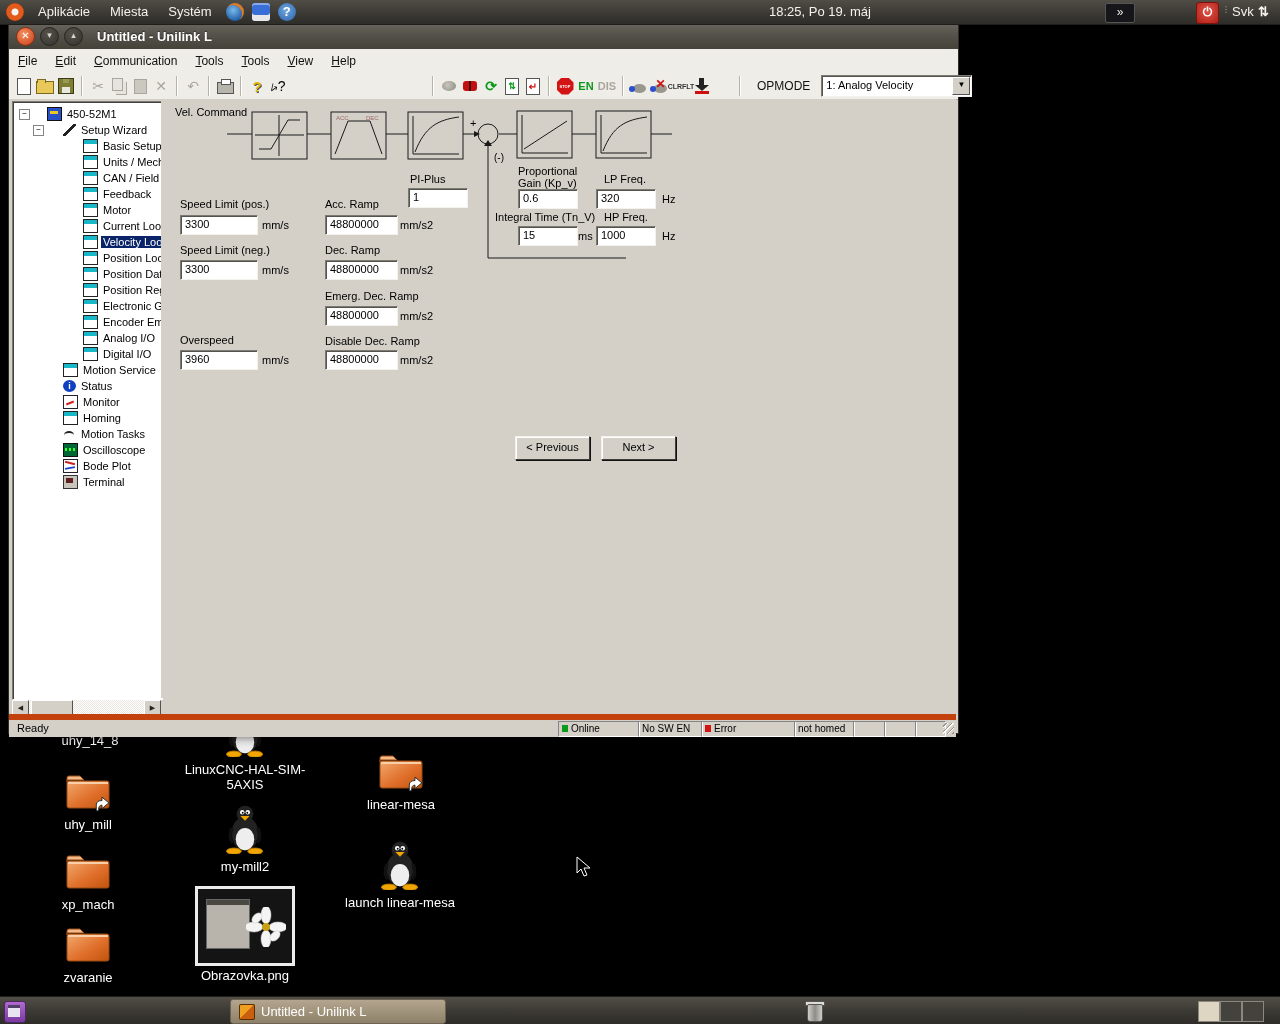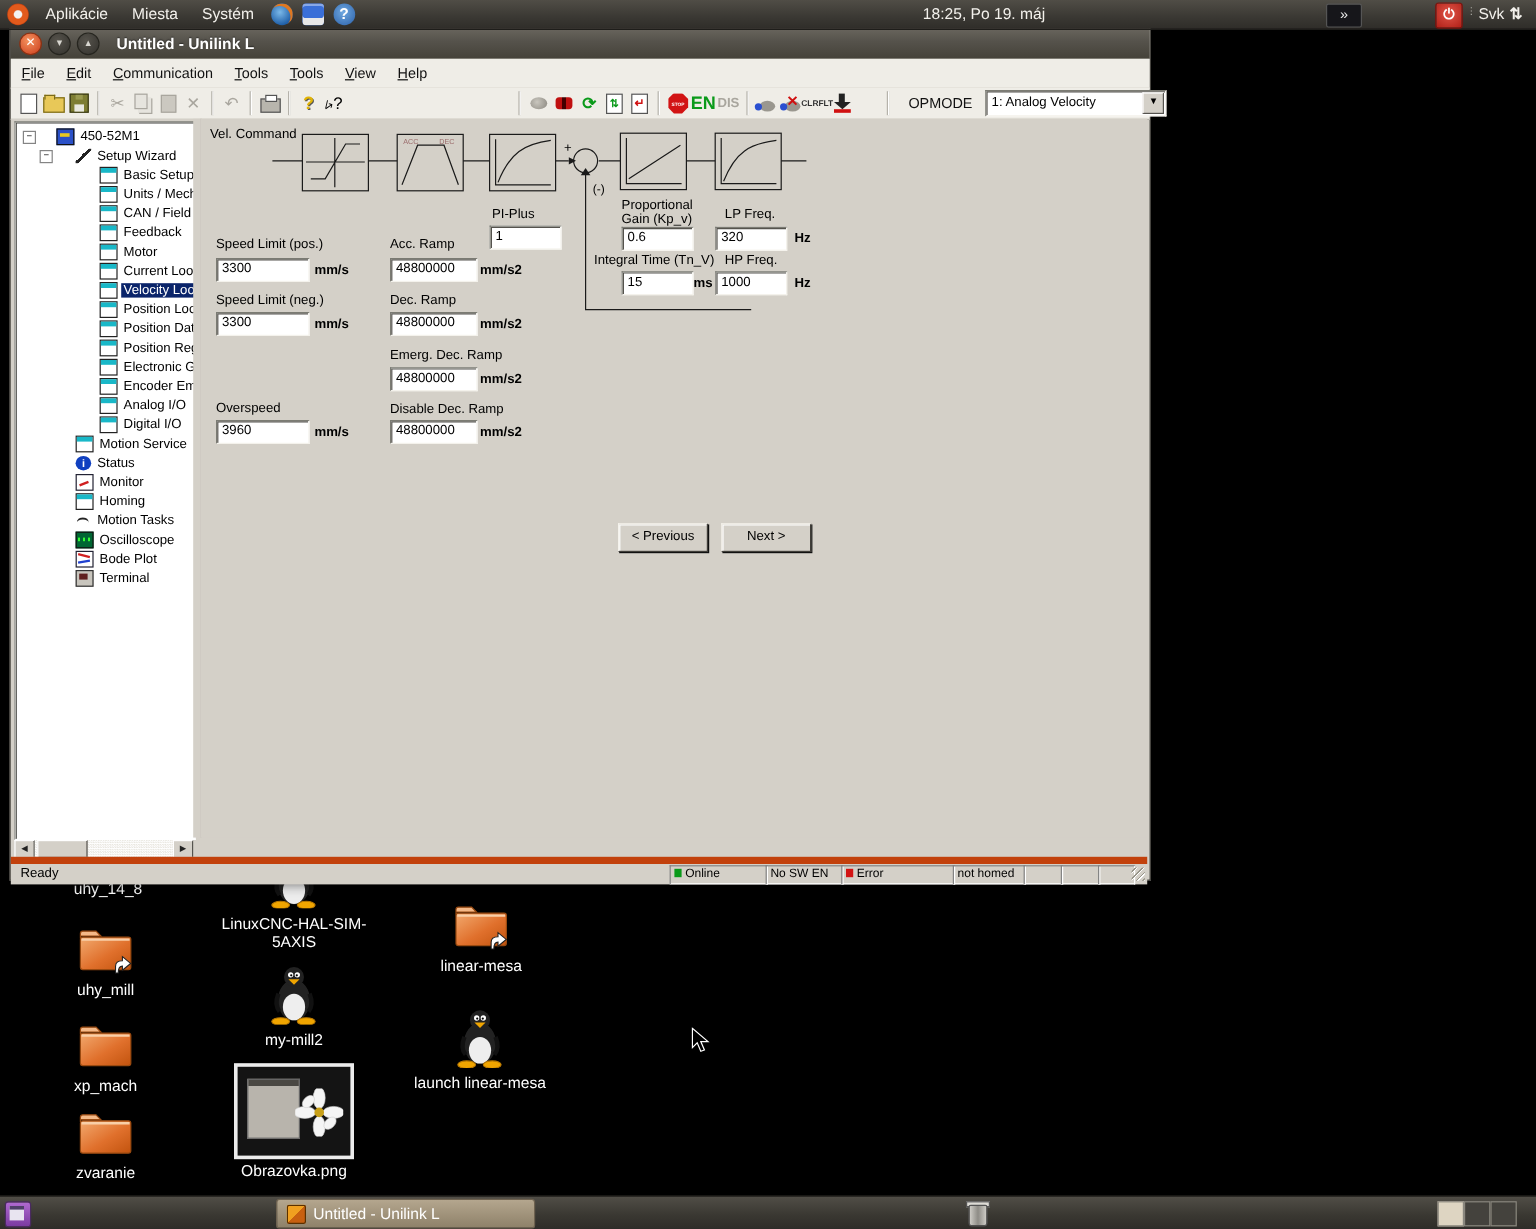--- a/index.html
+++ b/index.html
@@ -54,21 +54,21 @@
   .floppy16::after{content:"";position:absolute;left:4px;top:0;width:6px;height:4px;background:#9a9a50;}
   .copy16{width:9px;height:11px;background:#e6e4de;border:1px solid #a9a69e;box-shadow:3px 3px 0 #e6e4de,4px 4px 0 #a9a69e;margin:-3px 0 0 -3px;}
   .paste16{width:11px;height:13px;background:#cbc8c0;border:1px solid #a9a69e;}
   .print16{width:15px;height:10px;background:#b8b5ad;border:1px solid #555;position:relative;margin-top:4px;}
   .print16::before{content:"";position:absolute;left:3px;top:-4px;width:8px;height:4px;background:#fff;border:1px solid #555;}
   .qmark{color:#e3b505;font-weight:bold;font-size:15px;text-shadow:1px 1px 0 #555;}
   .blob{width:14px;height:10px;border-radius:50%;background:radial-gradient(circle at 40% 40%,#c9c6be,#8a877f);}
   .redspk{width:14px;height:10px;background:linear-gradient(90deg,#c01010 40%,#400 40% 60%,#c01010 60%);border-radius:3px;}
   .grn{color:#0a9a1a;font-weight:bold;}
   .stop-oct{width:17px;height:17px;background:#d21414;clip-path:polygon(30% 0,70% 0,100% 30%,100% 70%,70% 100%,30% 100%,0 70%,0 30%);color:#fff;font-size:4px;font-weight:bold;display:flex;align-items:center;justify-content:center;}
-  .txt-en{color:#0a9a1a;font-weight:bold;font-size:15px;}
+  .txt-en{color:#0a9a1a;font-weight:bold;font-size:11px;}
   .txt-dis{color:#a9a69e;font-weight:bold;font-size:11px;}
   .bug{width:13px;height:9px;border-radius:50%;background:#9a978f;position:relative;margin-top:4px;}
   .bug::before{content:"";position:absolute;left:-4px;top:2px;width:6px;height:6px;border-radius:50%;background:#2a4fd0;}
   .bugx::after{content:"✕";position:absolute;left:2px;top:-7px;color:#d01010;font-weight:bold;font-size:12px;}
   .clrflt{font-size:7px;font-weight:bold;line-height:7px;color:#333;text-align:left;}
   .dlarrow{width:14px;height:16px;position:relative;}
   .dlarrow::before{content:"";position:absolute;left:4px;top:0;width:5px;height:8px;background:#222;}
   .dlarrow::after{content:"";position:absolute;left:0;top:7px;border-left:7px solid transparent;border-right:7px solid transparent;border-top:6px solid #222;}
   .dlbase{position:absolute;left:0;bottom:0;width:14px;height:3px;background:#d01010;}
   #opmode-cluster{left:727px;}
@@ -105,21 +105,21 @@
 
   #tree-hscroll{left:3px;top:601px;width:149px;height:15px;background:#efede7;display:flex;}
   .sc-btn{width:15px;height:15px;background:#d4d0c8;border:1px solid;border-color:#fff #55534e #55534e #fff;font-size:7px;line-height:13px;text-align:center;color:#222;}
   #sc-track{flex:1;background:repeating-conic-gradient(#e8e6df 0 25%,#fff 0 50%) 0 0/2px 2px;position:relative;}
   #sc-thumb{position:absolute;left:2px;top:0;width:40px;height:13px;background:#d4d0c8;border:1px solid;border-color:#fff #55534e #55534e #fff;}
   #vsplit{left:152px;top:0;width:6px;height:599px;background:#d4d0c8;border-right:1px solid #bfbcb4;}
 
   
   #form{left:158px;top:0;width:789px;height:599px;background:#d4d0c8;font-size:11px;color:#000;}
   .flabel{position:absolute;white-space:nowrap;}
-  .funit{position:absolute;white-space:nowrap;font-weight:bold;}
+  .funit{position:absolute;white-space:nowrap;}
   .edit{position:absolute;height:18px;background:#fff;border:1px solid;border-color:#7b7b73 #f4f2ec #f4f2ec #7b7b73;box-shadow:inset 1px 1px 0 #55534e;font-size:11px;line-height:16px;padding:0 0 0 4px;font-family:"Liberation Sans",sans-serif;color:#000;width:54px;}
   .btn3d{position:absolute;width:73px;height:22px;background:#d4d0c8;border:1px solid;border-color:#f4f2ec #403e39 #403e39 #f4f2ec;box-shadow:1px 1px 0 #111, inset 1px 1px 0 #fff;font-size:11px;text-align:center;line-height:20px;}
   #blockdiag{left:0;top:0;}
 
   
   #statusbar{left:0;top:691px;width:947px;height:17px;background:#d4d0c8;border-top:6px solid #c2410c;font-size:11px;color:#000;}
   #sb-ready{position:absolute;left:8px;top:2px;}
   .sb-cell{position:absolute;top:1px;height:14px;border:1px solid;border-color:#848484 #fff #fff #848484;font-size:10px;line-height:13px;padding-left:3px;white-space:nowrap;}
   .dot{display:inline-block;width:6px;height:7px;margin-right:3px;}
   #sb-grip{position:absolute;right:2px;top:3px;width:11px;height:11px;background:repeating-linear-gradient(135deg,transparent 0 2px,#989589 2px 3px,#fff 3px 4px);}

